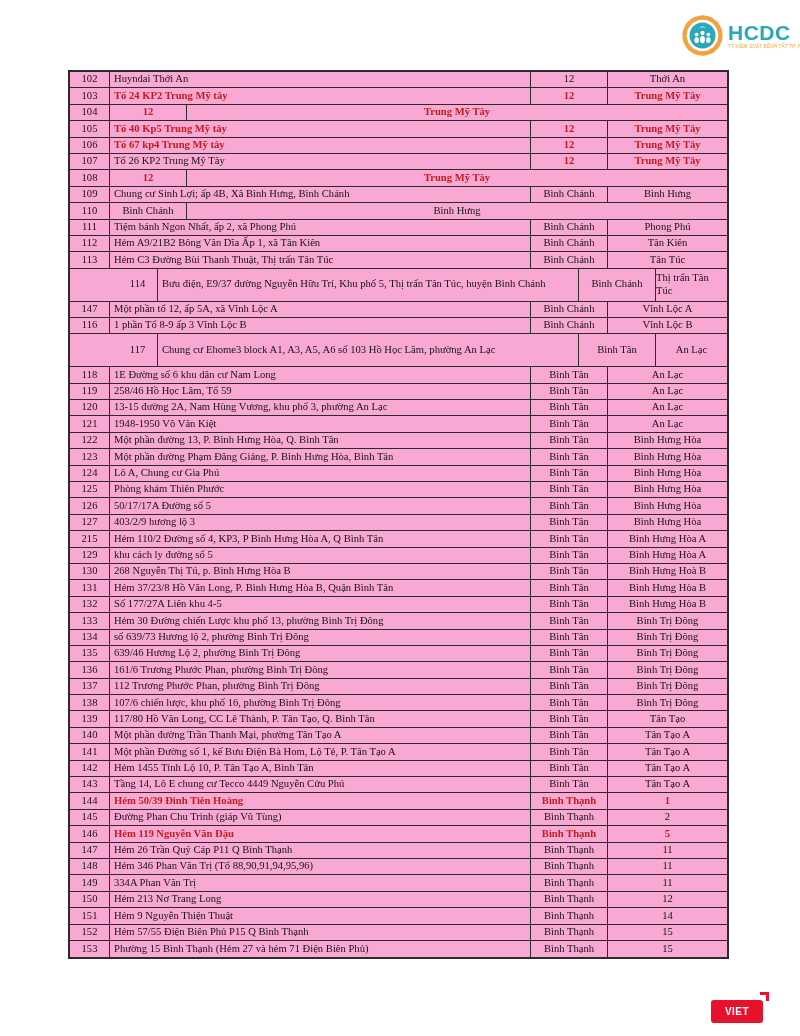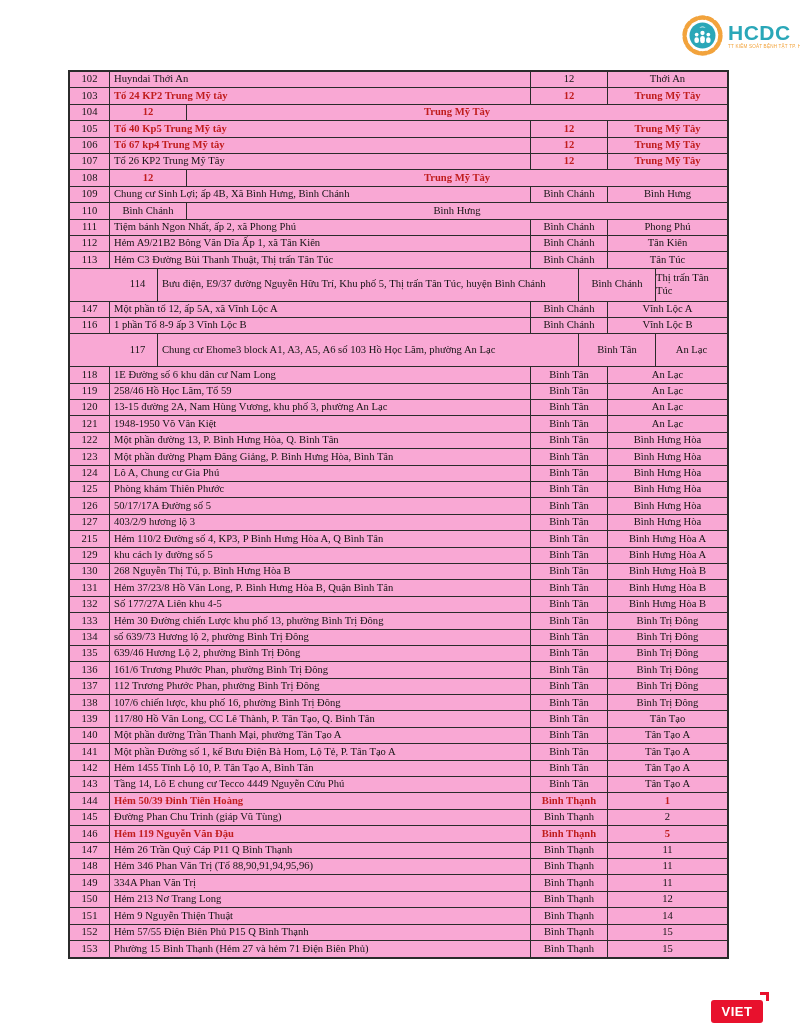--- a/index.html
+++ b/index.html
@@ -46,21 +46,21 @@
   .cell.addr{width:421px;flex:none;justify-content:flex-start;text-align:left;padding:0 4px;}
   .cell.dist{width:77px;flex:none;}
   .cell.ward{flex:1;}
   .red{color:var(--red);font-weight:bold;}
   
   .viet{
     position:absolute;left:711px;top:1000px;width:52px;height:23px;
     background:var(--badge);border-radius:3px;
     display:flex;align-items:center;justify-content:center;
     font-family:"Liberation Sans","DejaVu Sans",sans-serif;
-    font-weight:bold;font-size:13px;color:#fff;letter-spacing:0.5px;text-align:center;
+    font-weight:bold;font-size:10px;color:#fff;letter-spacing:0.5px;text-align:center;
   }
   .viet .corner{
     position:absolute;top:-8px;right:-6px;width:9px;height:9px;
     border-top:3px solid var(--badge);border-right:3px solid var(--badge);
     box-sizing:border-box;
   }
 </style>
 </head>
 <body>
 

